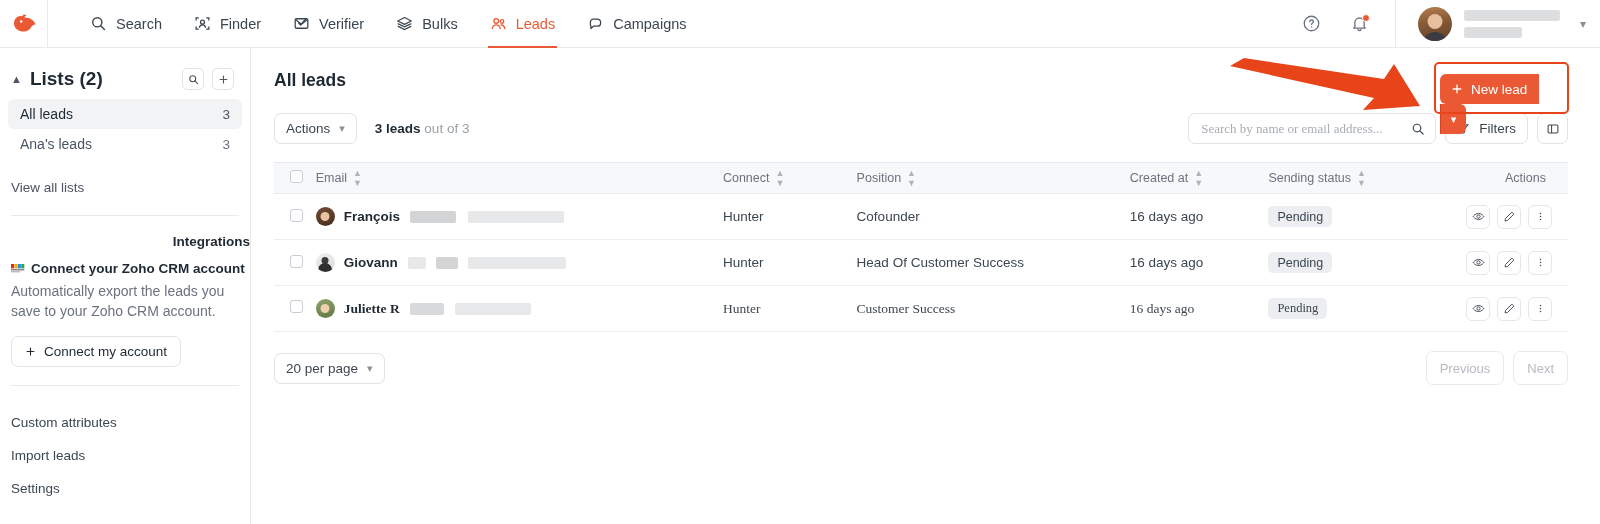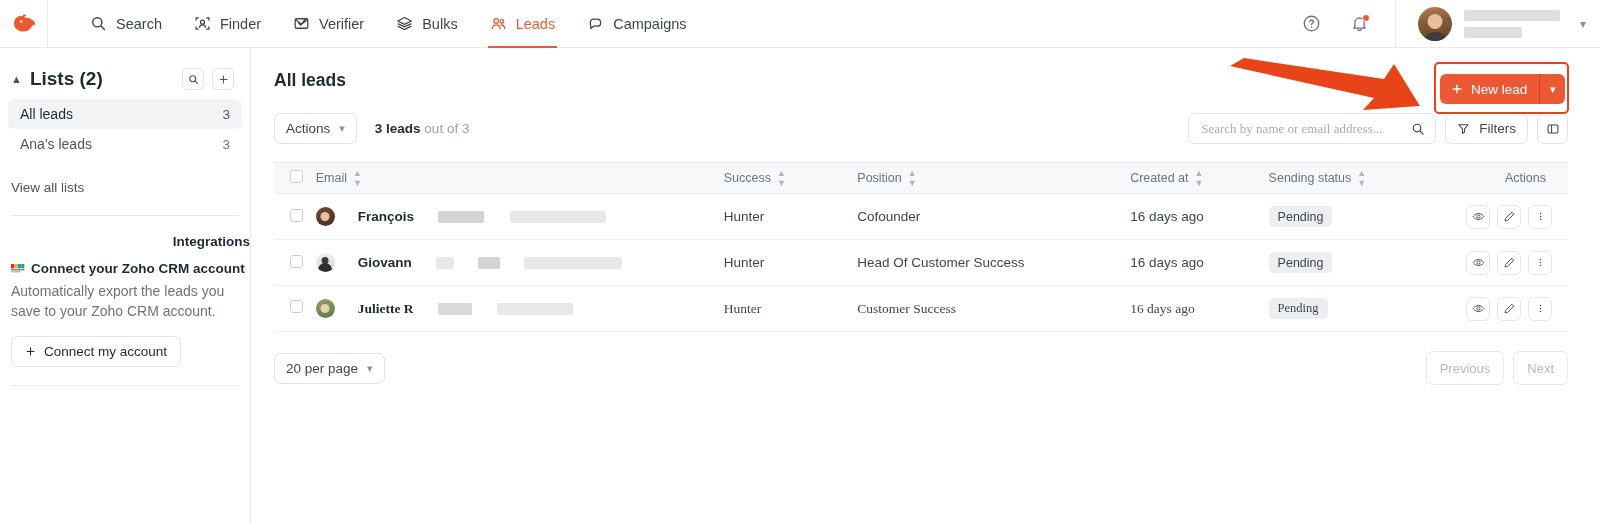--- a/index.html
+++ b/index.html
@@ -180,21 +180,21 @@
   .th-inner { display: flex; align-items: center; gap: 6px; }
   .th-right { justify-content: flex-end; padding-right: 22px; }
   .sortico { color: #aeb4ba; font-size: 9px; line-height: 1; display: flex; flex-direction: column; gap: 1px; }
   .table td { height: 46px; padding: 0; font-size: 13.5px; color: #3c4651; vertical-align: middle; border-bottom: 1px solid #eceef0; }
   .table tbody tr:last-child td { border-bottom: 1px solid #eceef0; font-family: Liberation Serif, serif; }
   .cb {
     width: 13px; height: 13px; border: 1px solid #c9ced4; border-radius: 3px;
     background: #fff; display: inline-block; cursor: pointer;
   }
   .col-check { width: 42px; padding-left: 16px !important; }
-  .email-cell { display: flex; align-items: center; gap: 23px; }
+  .email-cell { display: flex; align-items: center; gap: 9px; }
   .avatar-sm { width: 19px; height: 19px; border-radius: 50%; flex: none; position: relative; overflow: hidden; }
   .av1 { background: linear-gradient(165deg,#6e4a33,#4a2f1e); }
   .av1::before { content:""; position:absolute; left:50%; top:26%; transform:translateX(-50%); width:9px;height:9px;border-radius:50%;background:#e8c3a2; }
   .av2 { background: linear-gradient(165deg,#f0f0f0,#d9d9d9); }
   .av2::before { content:""; position:absolute; left:50%; top:22%; transform:translateX(-50%); width:7px;height:7px;border-radius:50%;background:#3a3a3a; }
   .av2::after { content:""; position:absolute; left:50%; bottom:0; transform:translateX(-50%); width:14px;height:9px;border-radius:8px 8px 0 0; background:#2e2e2e; }
   .av3 { background: linear-gradient(165deg,#8fa36a,#5f7a45); }
   .av3::before { content:""; position:absolute; left:50%; top:26%; transform:translateX(-50%); width:9px;height:9px;border-radius:50%;background:#f0cfae; }
   .name-txt { font-size: 13.5px; color: #1f2933; font-weight: 600; }
   .redact-inline { height: 12px; border-radius: 2px; margin-left: 1px; }
@@ -217,21 +217,21 @@
     background: #fff; font-size: 13px; color: #b6bbc1; display: flex; align-items: center;
     cursor: pointer;
   }
 
   
   .hl-box {
     position: absolute; left: 1434px; top: 62px; width: 135px; height: 52px;
     border: 2px solid #e8441a; border-radius: 5px; pointer-events: none; z-index: 30;
   }
   .new-lead-wrap {
-    position: absolute; left: 1440px; top: 74px; display: flex; z-index: 25;
+    position: absolute; left: 1440px; top: 74px; display: flex; z-index: 25; flex-direction: column;
   }
   .new-lead {
     display: flex; align-items: center; gap: 8px;
     height: 30px; padding: 0 12px 0 11px;
     background: #ea5933; color: #fff; font-size: 13.5px;
     border-radius: 6px 0 0 6px; cursor: pointer;
   }
   .new-lead-caret {
     width: 26px; height: 30px; background: #ea5933;
     border-left: 1px solid #d4441f; border-radius: 0 6px 6px 0;
@@ -382,20 +382,31 @@
       <div class="connect-btn">
         <svg width="11" height="11" viewBox="0 0 20 20" stroke="currentColor" stroke-width="2" stroke-linecap="round">
           <line x1="10" y1="3.8" x2="10" y2="16.2"></line>
             <line x1="3.8" y1="10" x2="16.2" y2="10"></line>
         </svg>
         <span>Connect my account</span>
       </div>
 
       <div class="sb-divider" style="margin-top:18px;"></div>
 
+      <div class="sb-links">
+        <div class="sb-link">
+          <span>Custom attributes</span>
+        </div>
+        <div class="sb-link">
+          <span>Import leads</span>
+        </div>
+        <div class="sb-link">
+          <span>Settings</span>
+        </div>
+      </div>
     </div>
 
     <div class="main">
       <div class="main-inner">
         <div class="page-title">All leads</div>
 
         <div class="toolbar">
           <div class="btn-outline">
             <span>Actions</span>
             <span class="chev">▾</span>
@@ -435,21 +446,21 @@
                 <span class="cb"></span>
               </th>
               <th style="width:410px;">
                 <span class="th-inner">
                   <span>Email</span>
                   <span class="sortico">▲<span>▼</span></span>
                 </span>
               </th>
               <th style="width:135px;">
                 <span class="th-inner">
-                  <span>Success</span>
+                  <span>Connect</span>
                   <span class="sortico">▲<span>▼</span></span>
                 </span>
               </th>
               <th style="width:277px;">
                 <span class="th-inner">
                   <span>Position</span>
                   <span class="sortico">▲<span>▼</span></span>
                 </span>
               </th>
               <th style="width:140px;">

